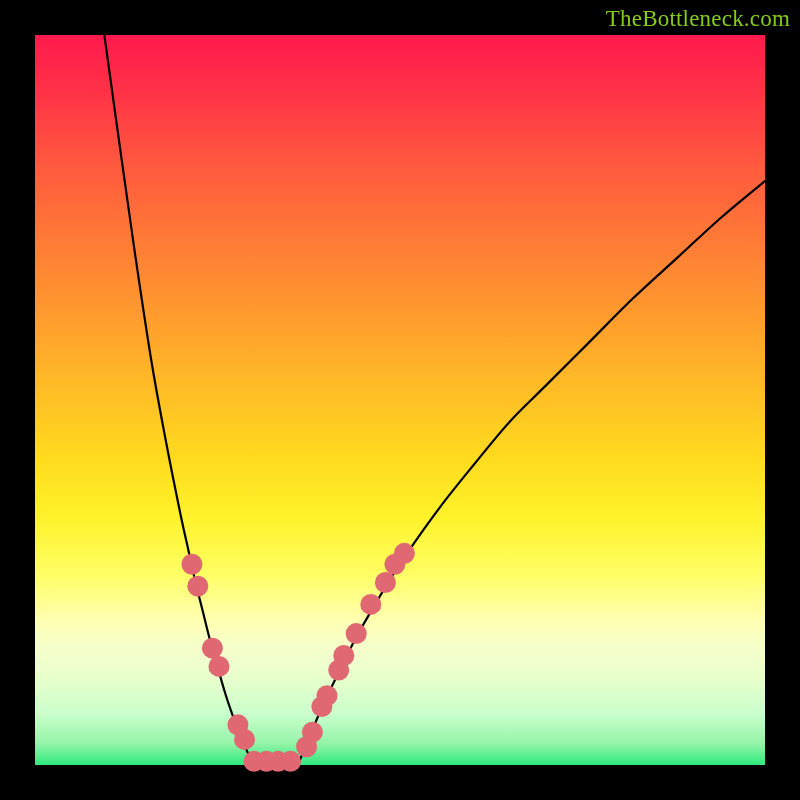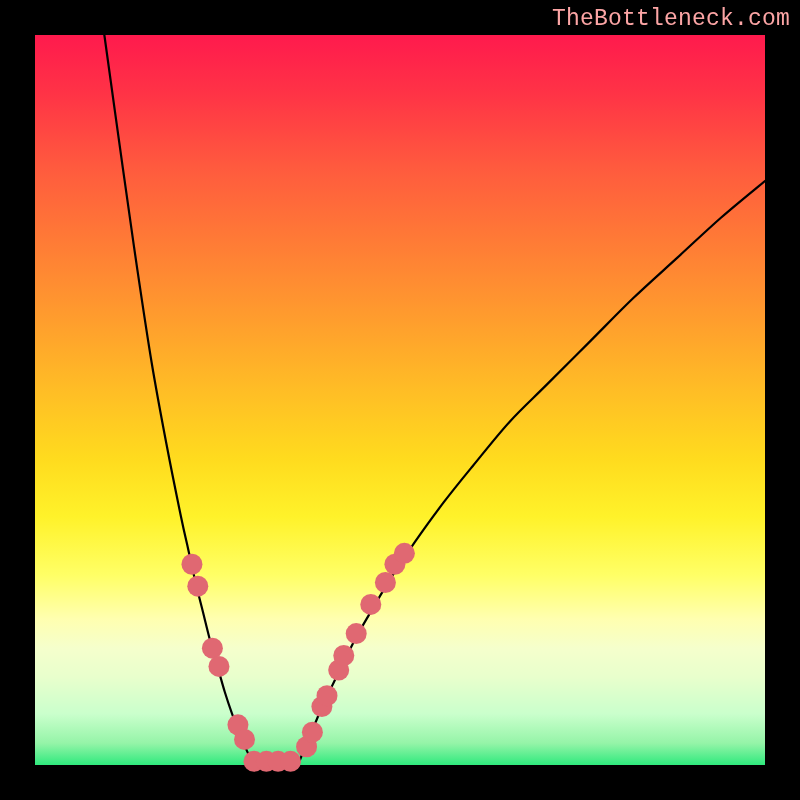--- a/index.html
+++ b/index.html
@@ -41,23 +41,23 @@
       #e8ffcc 88%,
       #caffcc 93%,
       #95f4a8 97%,
       #2fe97d 100%
     );
   }
   .watermark {
     position: absolute;
     top: 6px;
     right: 10px;
-    font-family: Liberation Mono, monospace;
+    font-family: Liberation Serif, serif;
     font-size: 23px;
-    color: #fca5a5;
+    color: #84cc16;
     letter-spacing: 0.2px;
     user-select: none;
   }
   svg.overlay {
     position: absolute;
     left: 0;
     top: 0;
     width: 730px;
     height: 730px;
     overflow: visible;

